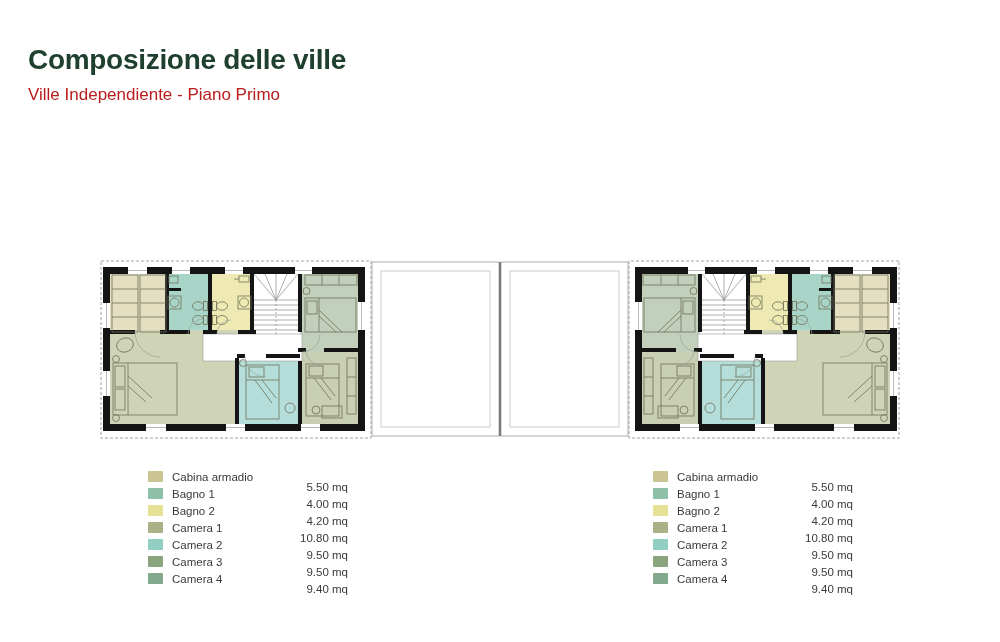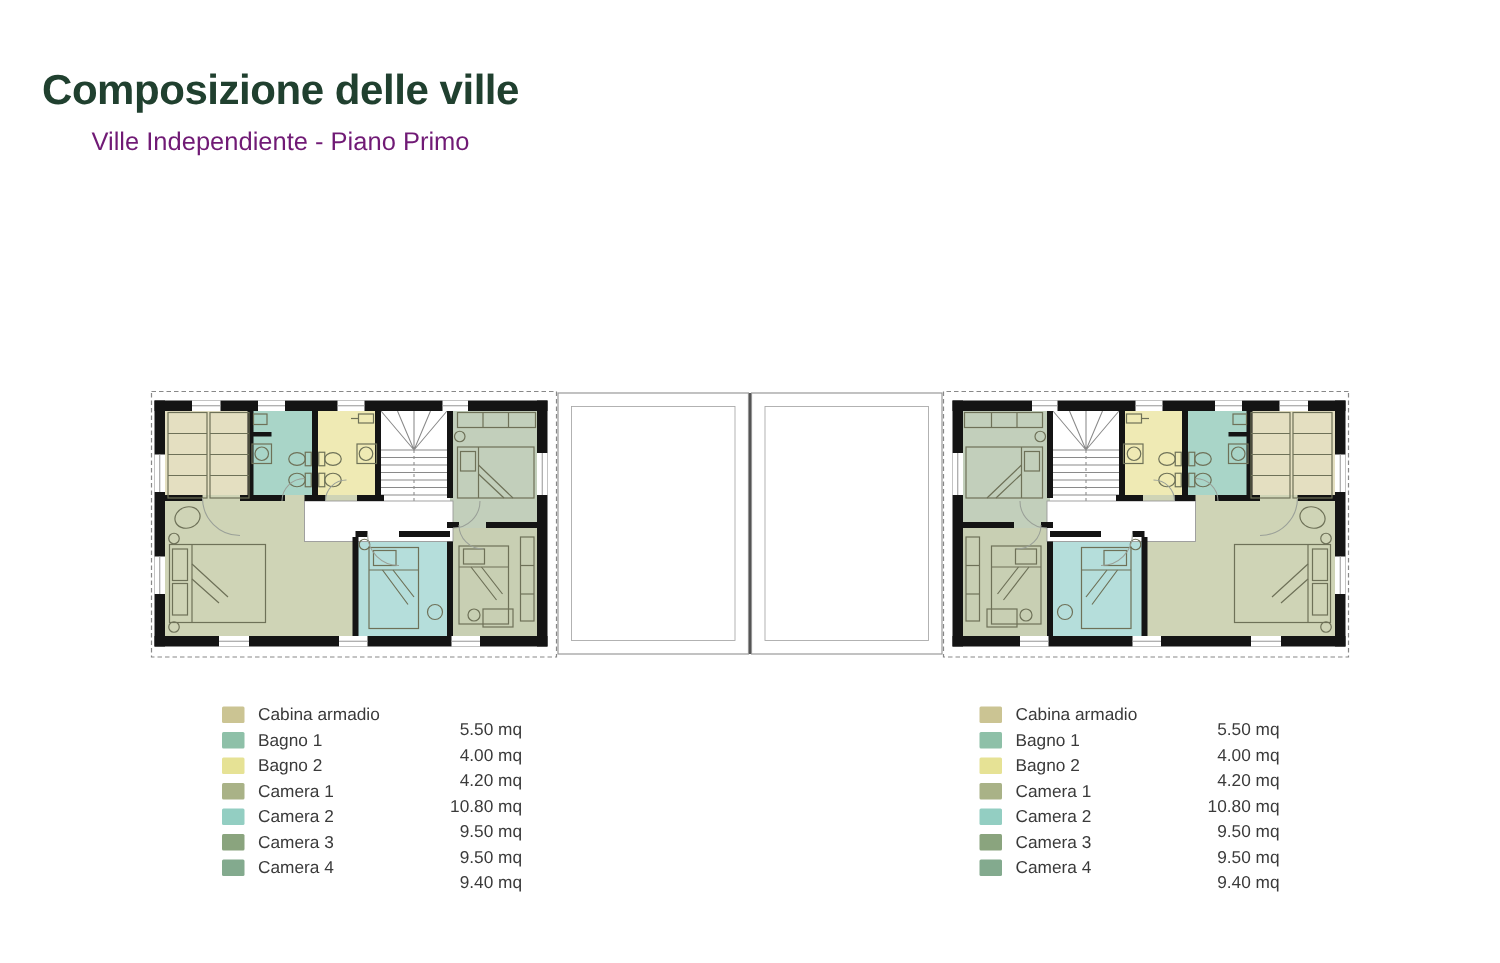--- a/index.html
+++ b/index.html
@@ -1,20 +1,20 @@
 <!DOCTYPE html>
 <html><head>
 <meta charset="utf-8">
 <style>
   html,body{margin:0;padding:0;background:#fff;}
   .page{position:relative;width:1000px;height:642px;background:#ffffff;overflow:hidden;
         font-family:"Liberation Sans", sans-serif;}
   .titleblock{position:absolute;left:28px;top:44px;}
   .title{font-size:28px;font-weight:bold;color:#20402f;letter-spacing:-0.3px;margin:0;}
-  .subtitle{font-size:17px;font-weight:500;color:#701a75;margin-top:9px;text-align:center;}
+  .subtitle{font-size:17px;font-weight:500;color:#b91c1c;margin-top:9px;}
   .plans{position:absolute;left:100px;top:258px;width:800px;height:182px;}
   .legend{position:absolute;top:468px;width:200px;}
   .legend.left{left:148px;}
   .legend.right{left:653px;}
   .legend-row{display:flex;align-items:center;height:17px;}
   .swatch{width:15px;height:11px;border-radius:1px;flex:0 0 auto;}
   .legend-label{margin-left:9px;font-size:11.5px;color:#3a3a3a;}
   .legend-value{margin-left:auto;font-size:11.5px;color:#3a3a3a;margin-top:20px;}
   svg .furn{stroke:#6e7158;stroke-width:0.8;fill:none;}
   svg .arc{stroke:#9aa098;stroke-width:0.7;fill:none;}

